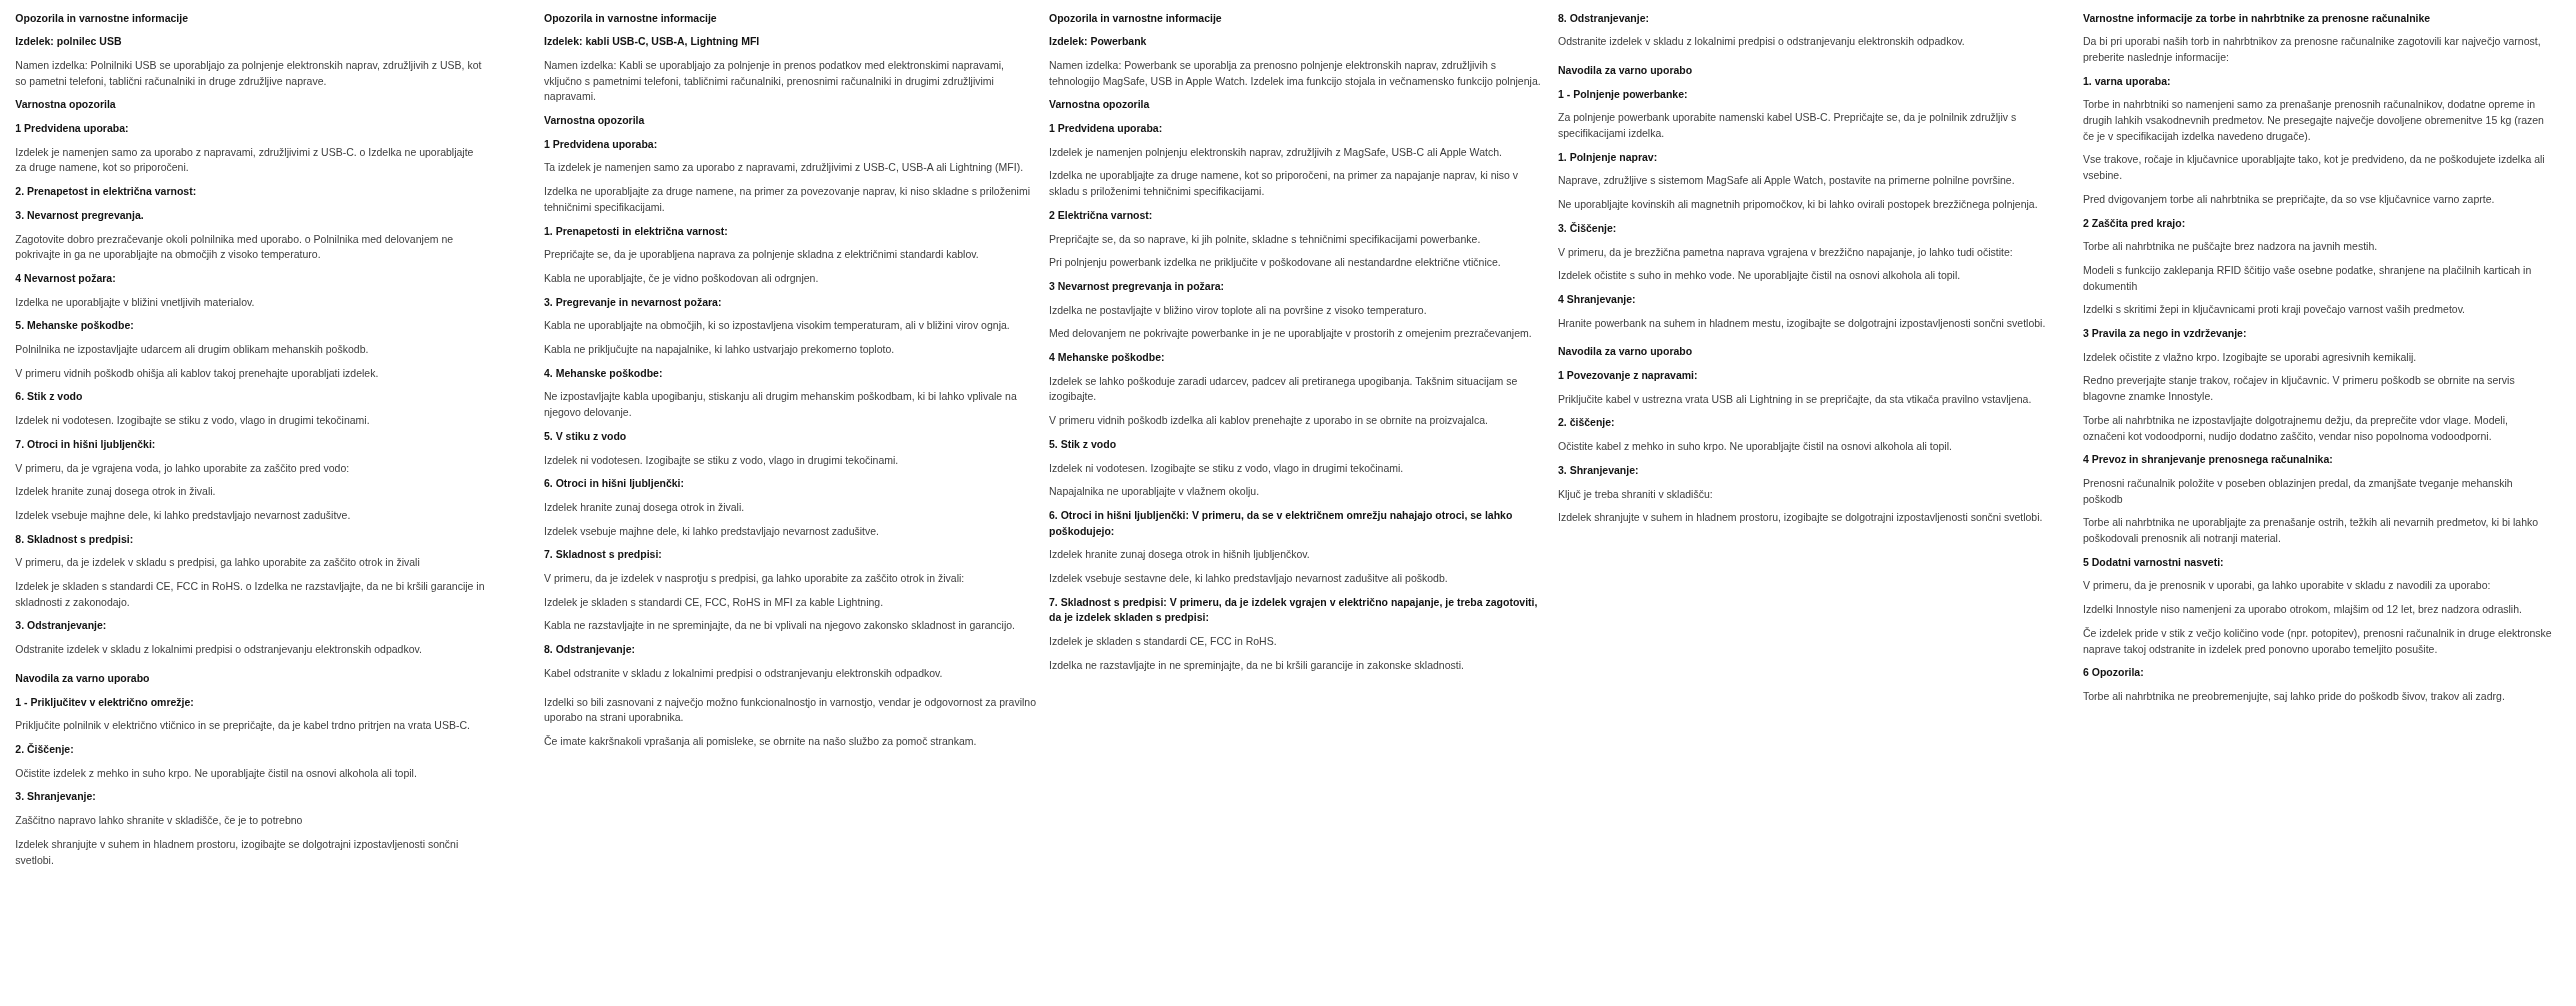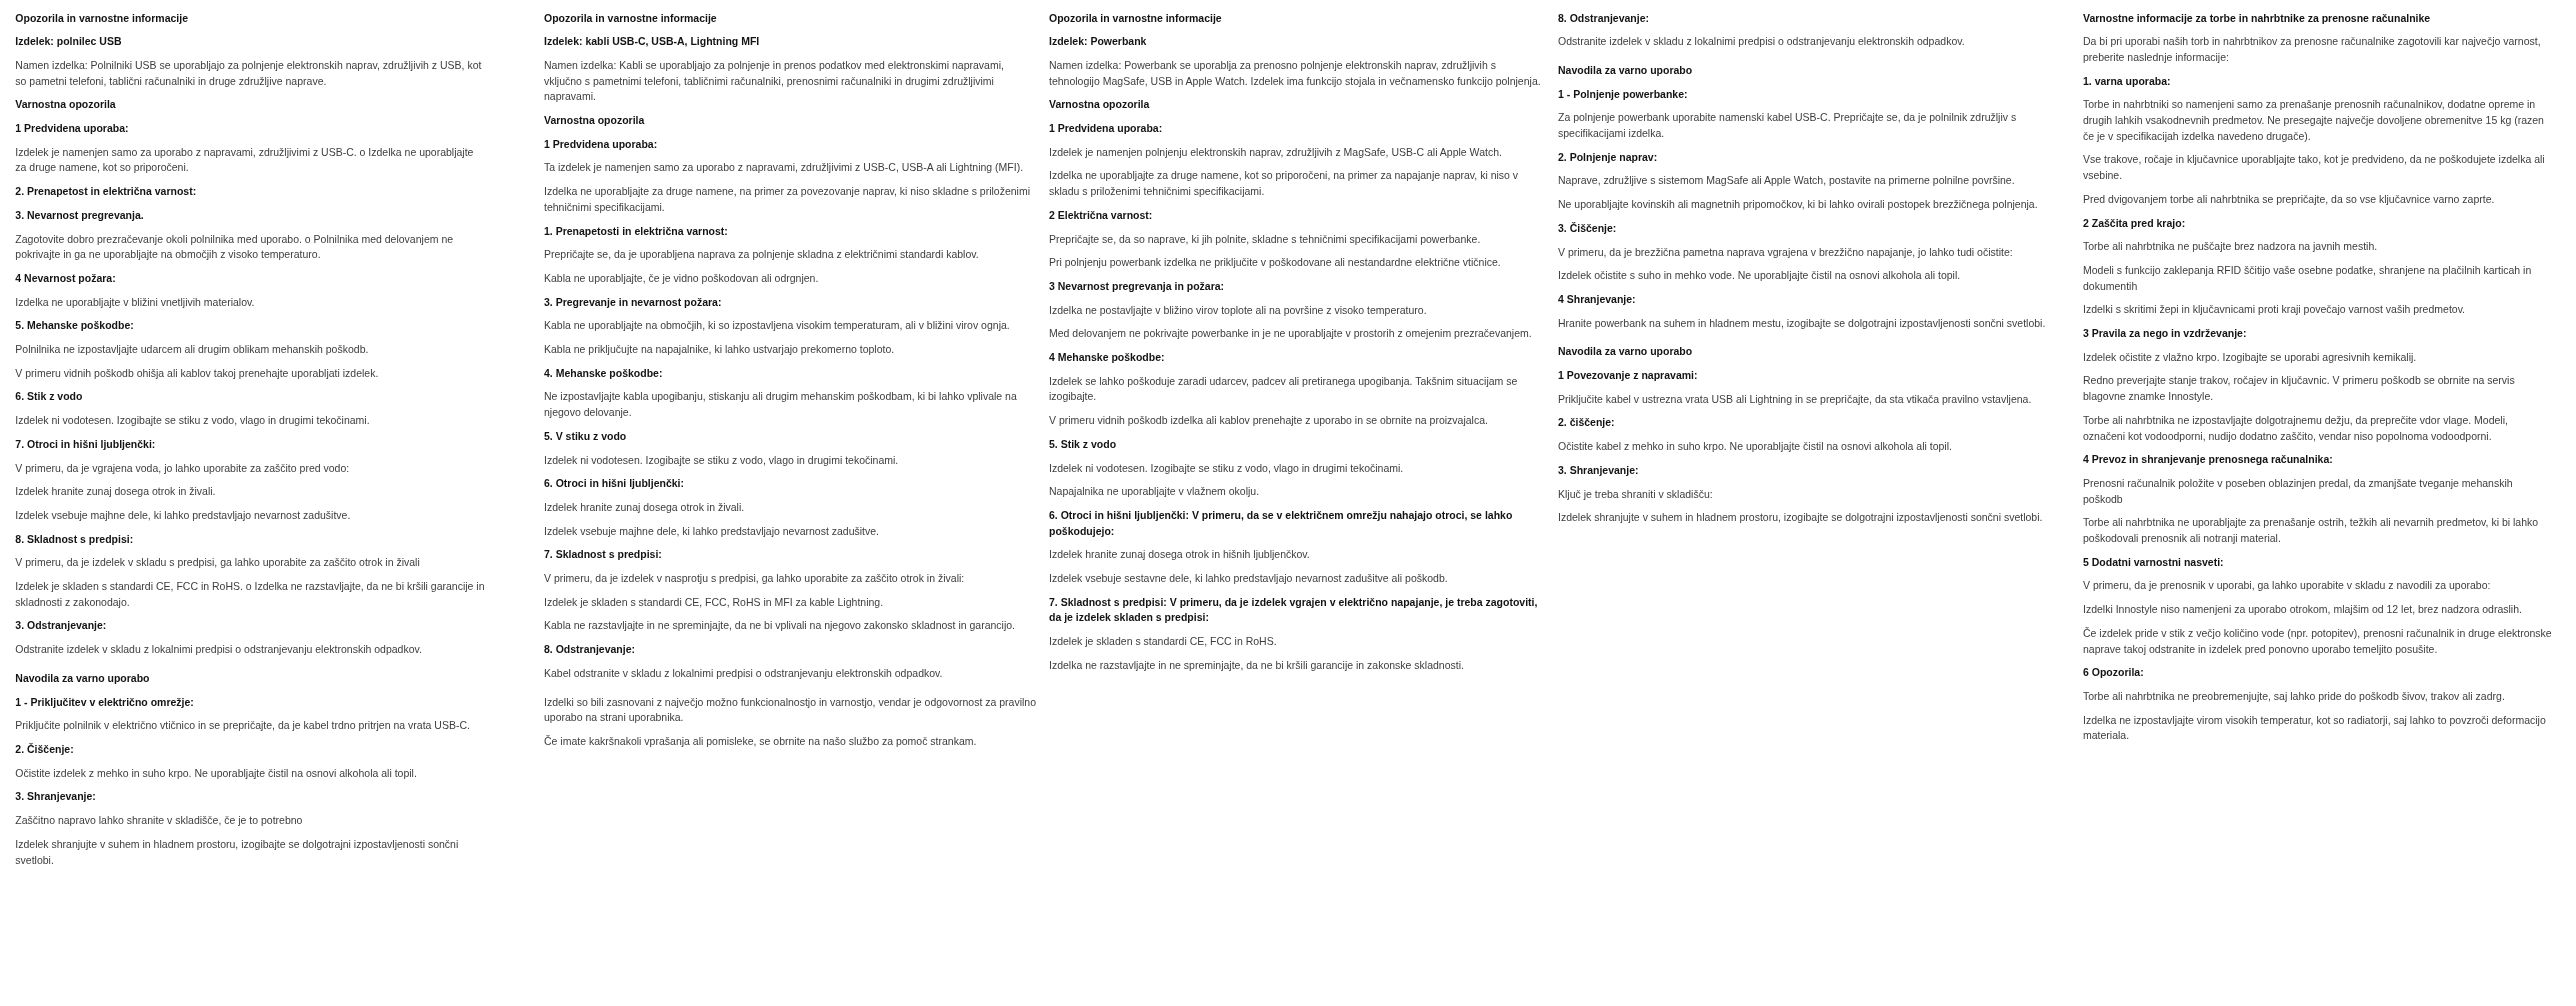--- a/index.html
+++ b/index.html
@@ -129,21 +129,21 @@
       <div class="b h">7. Skladnost s predpisi: V primeru, da je izdelek vgrajen v električno napajanje, je treba zagotoviti, da je izdelek skladen s predpisi:</div>
       <div class="b p">Izdelek je skladen s standardi CE, FCC in RoHS.</div>
       <div class="b p">Izdelka ne razstavljajte in ne spreminjajte, da ne bi kršili garancije in zakonske skladnosti.</div>
     </div>
     <div class="column" style="left: 1558px; width: 515px;">
       <div class="b h">8. Odstranjevanje:</div>
       <div class="b p">Odstranite izdelek v skladu z lokalnimi predpisi o odstranjevanju elektronskih odpadkov.</div>
       <div class="b h gap">Navodila za varno uporabo</div>
       <div class="b h">1 - Polnjenje powerbanke:</div>
       <div class="b p">Za polnjenje powerbank uporabite namenski kabel USB-C. Prepričajte se, da je polnilnik združljiv s specifikacijami izdelka.</div>
-      <div class="b h">2. Polnjenje naprav:</div>
+      <div class="b h">1. Polnjenje naprav:</div>
       <div class="b p">Naprave, združljive s sistemom MagSafe ali Apple Watch, postavite na primerne polnilne površine.</div>
       <div class="b p">Ne uporabljajte kovinskih ali magnetnih pripomočkov, ki bi lahko ovirali postopek brezžičnega polnjenja.</div>
       <div class="b h">3. Čiščenje:</div>
       <div class="b p">V primeru, da je brezžična pametna naprava vgrajena v brezžično napajanje, jo lahko tudi očistite:</div>
       <div class="b p">Izdelek očistite s suho in mehko vode. Ne uporabljajte čistil na osnovi alkohola ali topil.</div>
       <div class="b h">4 Shranjevanje:</div>
       <div class="b p">Hranite powerbank na suhem in hladnem mestu, izogibajte se dolgotrajni izpostavljenosti sončni svetlobi.</div>
       <div class="b h gap">Navodila za varno uporabo</div>
       <div class="b h">1 Povezovanje z napravami:</div>
       <div class="b p">Priključite kabel v ustrezna vrata USB ali Lightning in se prepričajte, da sta vtikača pravilno vstavljena.</div>
@@ -170,16 +170,15 @@
       <div class="b p">Torbe ali nahrbtnika ne izpostavljajte dolgotrajnemu dežju, da preprečite vdor vlage. Modeli, označeni kot vodoodporni, nudijo dodatno zaščito, vendar niso popolnoma vodoodporni.</div>
       <div class="b h">4 Prevoz in shranjevanje prenosnega računalnika:</div>
       <div class="b p">Prenosni računalnik položite v poseben oblazinjen predal, da zmanjšate tveganje mehanskih poškodb</div>
       <div class="b p">Torbe ali nahrbtnika ne uporabljajte za prenašanje ostrih, težkih ali nevarnih predmetov, ki bi lahko poškodovali prenosnik ali notranji material.</div>
       <div class="b h">5 Dodatni varnostni nasveti:</div>
       <div class="b p">V primeru, da je prenosnik v uporabi, ga lahko uporabite v skladu z navodili za uporabo:</div>
       <div class="b p">Izdelki Innostyle niso namenjeni za uporabo otrokom, mlajšim od 12 let, brez nadzora odraslih.</div>
       <div class="b p">Če izdelek pride v stik z večjo količino vode (npr. potopitev), prenosni računalnik in druge elektronske naprave takoj odstranite in izdelek pred ponovno uporabo temeljito posušite.</div>
       <div class="b h">6 Opozorila:</div>
       <div class="b p">Torbe ali nahrbtnika ne preobremenjujte, saj lahko pride do poškodb šivov, trakov ali zadrg.</div>
-      <div class="b p">Izdelka ne izpostavljajte virom visokih temperatur, kot so radiatorji, saj lahko to povzroči deformacijo materiala.</div>
     </div>
   </div>
 
 
 </body></html>

